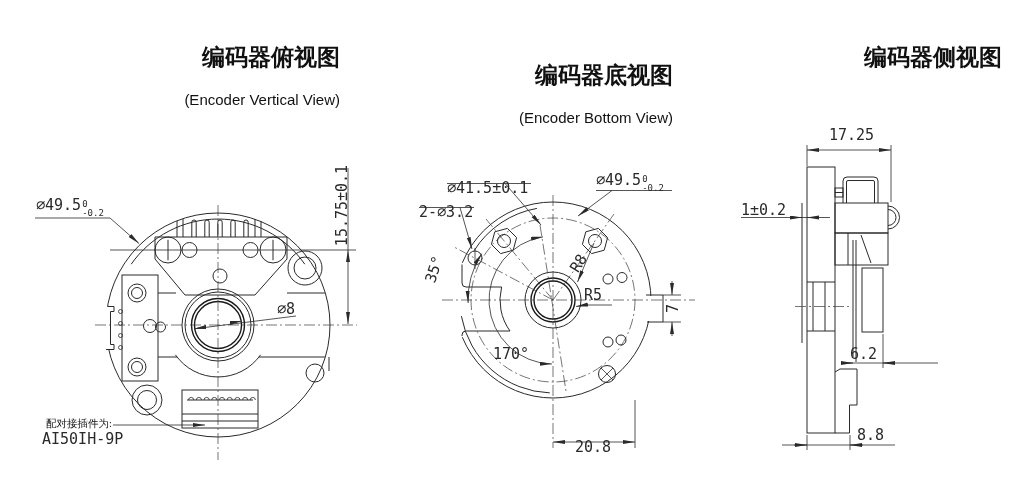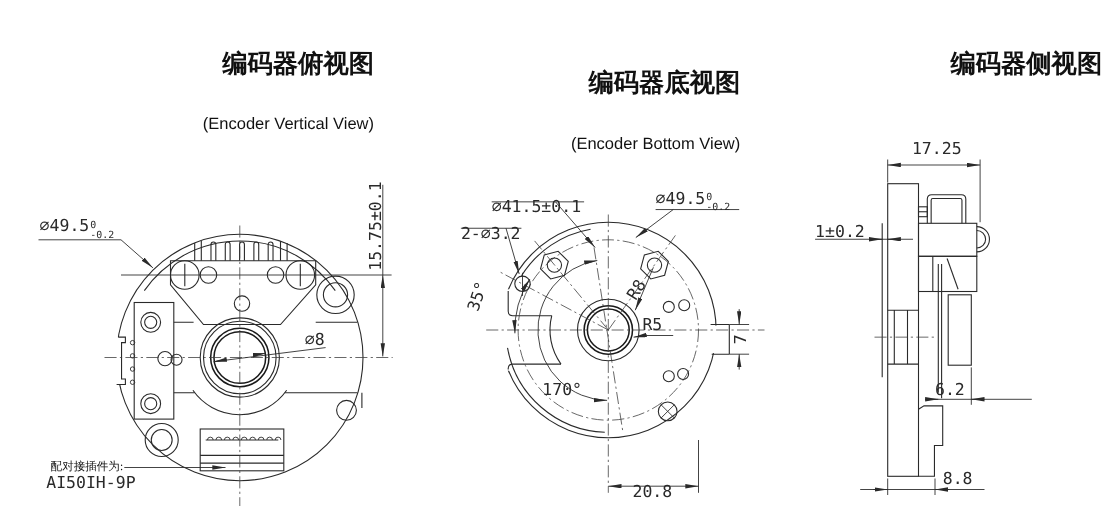--- a/index.html
+++ b/index.html
@@ -8,21 +8,21 @@
   .ln{fill:none;stroke:#2a2a2a;stroke-width:1}
   .ln2{fill:none;stroke:#1a1a1a;stroke-width:1.4}
   .thin{fill:none;stroke:#2a2a2a;stroke-width:0.8}
   .cl{fill:none;stroke:#3a3a3a;stroke-width:0.7;stroke-dasharray:11 3 2 3}
   .wh{fill:#fff;stroke:none}
   .lbl{position:absolute;font-family:"DejaVu Sans Mono",monospace;font-size:15px;color:#2a2a2a;white-space:nowrap;line-height:1}
   .tolstack{display:inline-flex;flex-direction:column;font-size:9px;line-height:9px;vertical-align:3px;margin-left:1px}
   .rot{transform-origin:center center}
   .title{position:absolute;text-align:right;width:280px}
   .tcn{font-family:"Liberation Serif",serif;font-weight:bold;font-size:23px;letter-spacing:0px;color:#111}
-  .ten{font-family:"Liberation Sans",sans-serif;font-size:15px;color:#111;margin-top:31px}
+  .ten{font-family:"Liberation Sans",sans-serif;font-size:15px;color:#111;margin-top:18px}
   .cjk-small{font-family:"Liberation Serif",serif;font-weight:normal;font-size:10.5px;color:#111}
 </style>
 </head>
 <body>
 
 <div id="stage">
 
 <svg width="1009" height="481" viewBox="0 0 1009 481">
   <defs>
     <marker id="ae" orient="auto" markerUnits="userSpaceOnUse" markerWidth="12.5" markerHeight="4.5" refX="12" refY="2">

